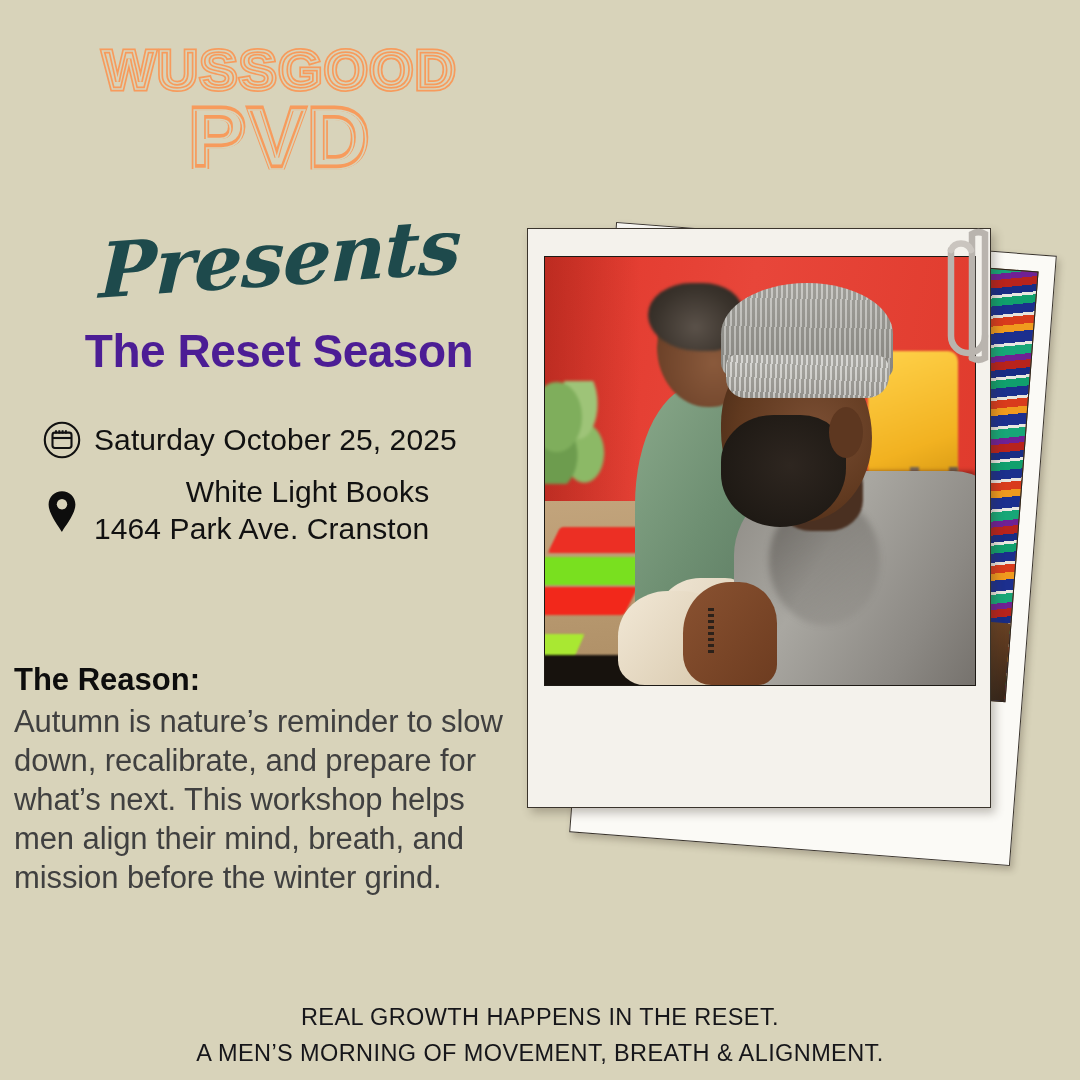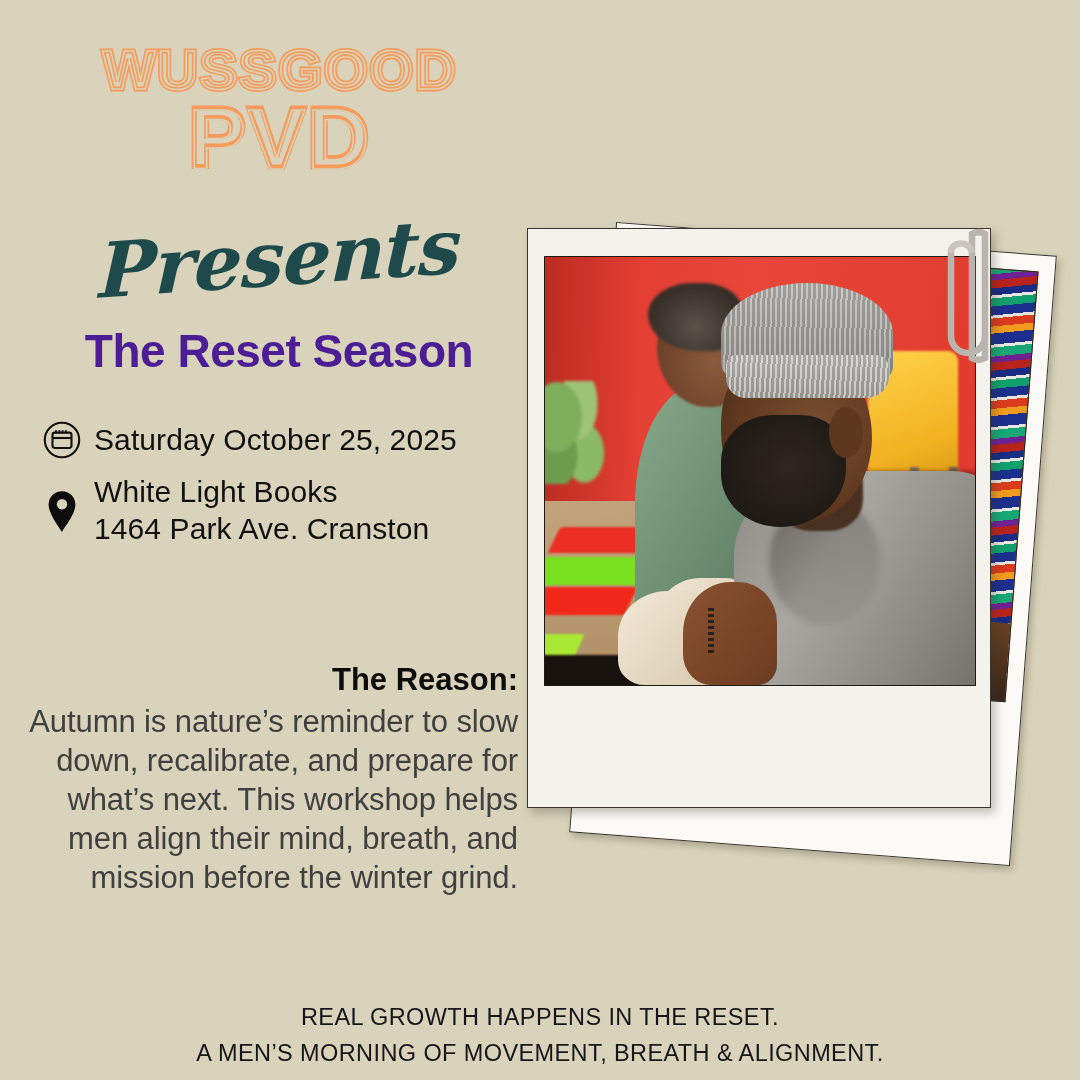--- a/index.html
+++ b/index.html
@@ -102,30 +102,30 @@
     align-items: center;
     justify-content: center;
   }
   .detail-text {
     font-size: 30px;
     color: #111;
     line-height: 1.22;
     letter-spacing: 0.1px;
     padding-left: 10px;
   }
-  .detail-row.venue { align-items: flex-start; margin-top: 12px; }
+  .detail-row.venue { align-items: flex-start; margin-top: 12px; text-align: right; }
   .detail-row.venue .detail-icon { margin-top: 16px; }
 
   
   .reason {
     position: absolute;
     left: 14px;
     top: 662px;
     width: 504px;
-    text-align: right;
+    text-align: left;
   }
   .reason-heading {
     font-size: 31px;
     font-weight: 700;
     color: #0d0d0d;
     margin-bottom: 4px;
   }
   .reason-body {
     font-size: 31px;
     color: #404040;

